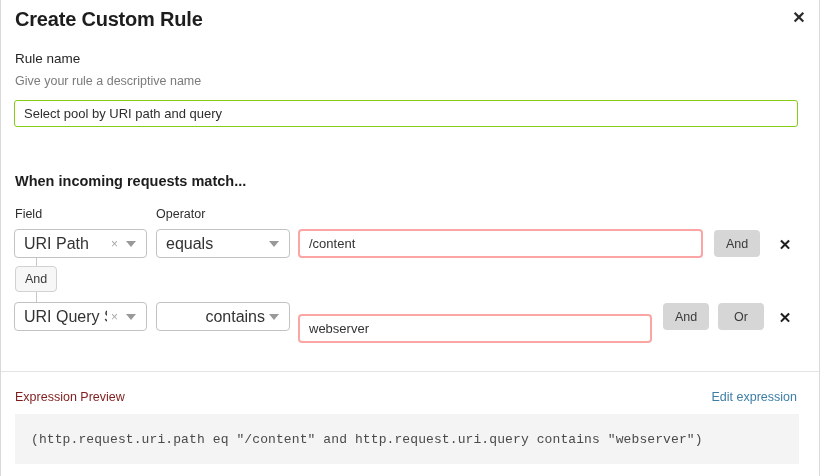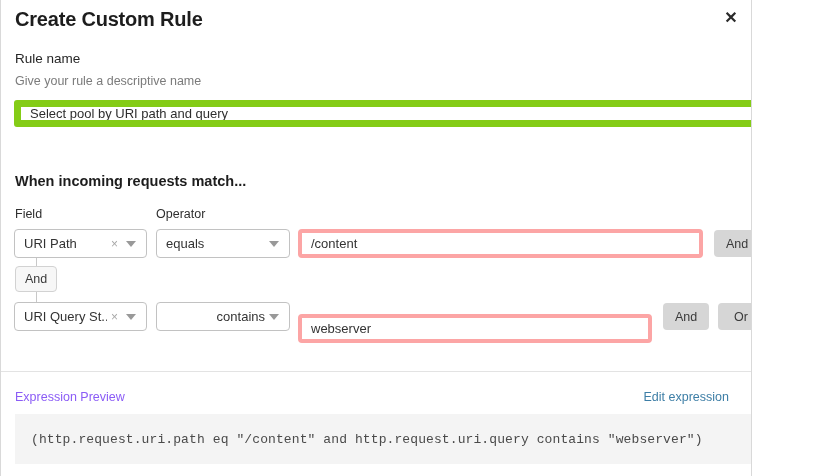--- a/index.html
+++ b/index.html
@@ -6,21 +6,21 @@
     margin: 0;
     padding: 0;
     background: #ffffff;
   }
   body {
     font-family: "Liberation Sans", sans-serif;
     -webkit-font-smoothing: antialiased;
   }
   #dialog {
     position: relative;
-    width: 752px;
+    width: 820px;
     height: 476px;
     box-sizing: border-box;
     background: #ffffff;
     border: 1px solid #d9d9d9;
     border-top: none;
     border-bottom: none;
     overflow: hidden;
   }
 
   
@@ -65,21 +65,21 @@
     font-size: 12.5px;
     color: #7b7b7b;
   }
   .rule-name-input {
     position: absolute;
     left: 13px;
     top: 100px;
     width: 784px;
     height: 27px;
     box-sizing: border-box;
-    border: 7px solid #84cc16;
+    border: 1px solid #84cc16;
     border-radius: 3px;
     background: #fff;
     padding: 0 9px;
     font-family: "Liberation Sans", sans-serif;
     font-size: 13px;
     color: #2e2e2e;
     outline: none;
   }
 
   
@@ -108,21 +108,21 @@
     position: absolute;
     box-sizing: border-box;
     border: 1px solid #c2c2c2;
     border-radius: 4px;
     background: #ffffff;
     height: 29px;
     display: flex;
     align-items: center;
   }
   .ctl .ctl-text {
-    font-size: 13px;
+    font-size: 16px;
     color: #333333;
     padding-left: 9px;
     white-space: nowrap;
     overflow: hidden;
     flex: 1 1 auto;
   }
   .clear-x {
     font-size: 12px;
     color: #a8a8a8;
     padding: 0 4px;
@@ -136,21 +136,21 @@
     border-left: 5px solid transparent;
     border-right: 5px solid transparent;
     border-top: 6px solid #999999;
     margin-right: 10px;
     margin-left: 4px;
     flex: 0 0 auto;
   }
   .txtinput {
     position: absolute;
     box-sizing: border-box;
-    border: 4px solid #fca5a5;
+    border: 2px solid #fca5a5;
     border-radius: 4px;
     background: #ffffff;
     height: 29px;
     padding: 0 9px;
     font-family: "Liberation Sans", sans-serif;
     font-size: 13px;
     color: #333333;
     outline: none;
   }
 
@@ -217,21 +217,21 @@
     top: 371px;
     width: 820px;
     height: 1px;
     background: #e3e3e3;
   }
   .expr-label {
     position: absolute;
     left: 14px;
     top: 390px;
     font-size: 12.5px;
-    color: #8b5cf6;
+    color: #7f1d1d;
   }
   .edit-expr {
     position: absolute;
     right: 22px;
     top: 390px;
     font-size: 12.5px;
     color: #3d7ea6;
     cursor: pointer;
     text-decoration: none;
   }

